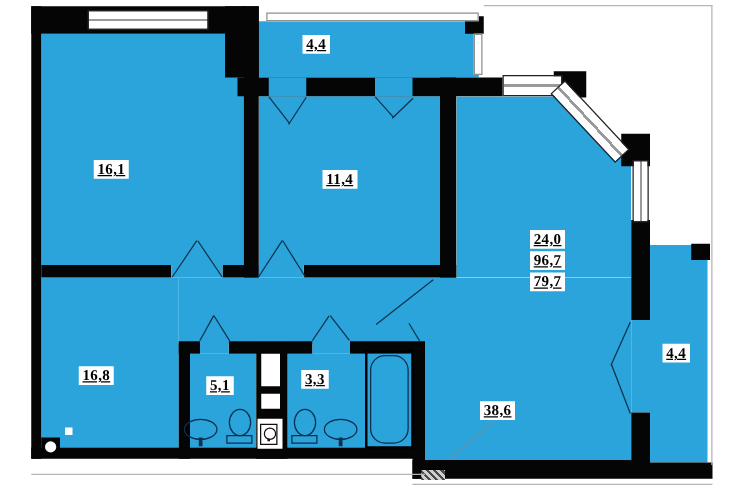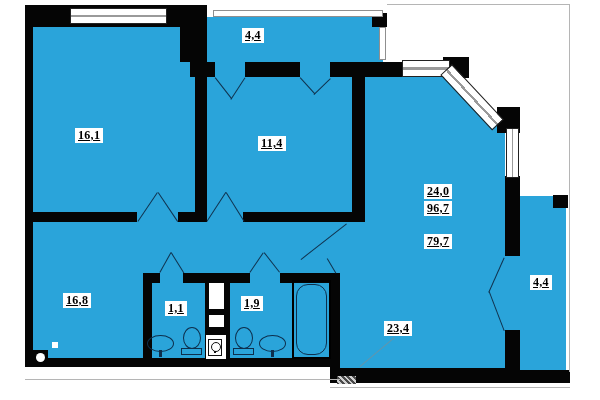--- a/index.html
+++ b/index.html
@@ -144,21 +144,21 @@
 
   <div class="gline" style="left:387px;top:4px;width:183px;height:1px;"></div>
   <div class="gline" style="left:569px;top:4px;width:1px;height:368px;"></div>
   <div class="gline" style="left:25px;top:379px;width:315px;height:1px;"></div>
   <div class="gline" style="left:330px;top:387px;width:240px;height:1px;"></div>
 
   <div class="label" style="left:75px;top:128px;">16,1</div>
   <div class="label" style="left:242px;top:28px;">4,4</div>
   <div class="label" style="left:258px;top:136px;">11,4</div>
   <div class="label" style="left:63px;top:293px;">16,8</div>
-  <div class="label" style="left:165px;top:301px;">1,1</div>
-  <div class="label" style="left:241px;top:296px;">1,9</div>
-  <div class="label" style="left:384px;top:321px;">23,4</div>
+  <div class="label" style="left:165px;top:301px;">5,1</div>
+  <div class="label" style="left:241px;top:296px;">3,3</div>
+  <div class="label" style="left:384px;top:321px;">38,6</div>
   <div class="label" style="left:530px;top:275px;">4,4</div>
   <div class="label" style="left:424px;top:184px;">24,0</div>
   <div class="label" style="left:424px;top:201px;">96,7</div>
-  <div class="label" style="left:424px;top:234px;">79,7</div>
+  <div class="label" style="left:424px;top:218px;">79,7</div>
 
 </div>
 
 </body></html>

